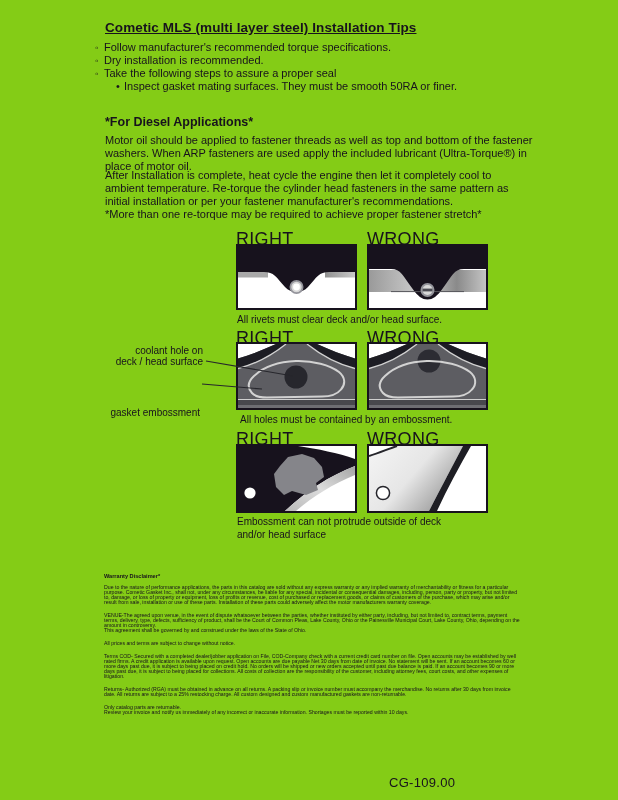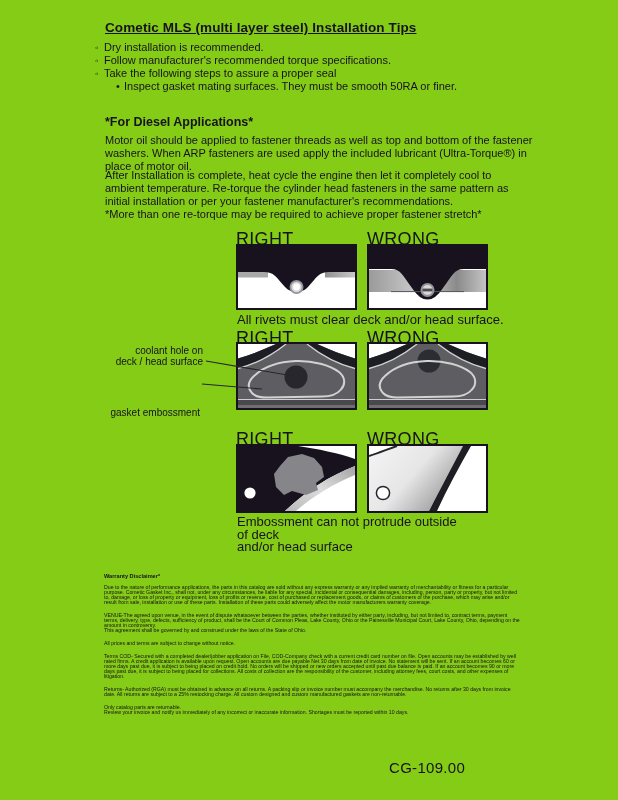--- a/index.html
+++ b/index.html
@@ -13,38 +13,38 @@
     letter-spacing:.1px;white-space:nowrap;
   }
   .bullet-line{font-size:11px;line-height:13px;white-space:nowrap;}
   .bullet-line .marker{display:inline-block;width:9px;font-size:10px;}
   .sub .marker{width:8px;font-size:11px;}
   .section-heading{font-size:12.5px;font-weight:bold;}
   .para{font-size:11px;line-height:12.8px;}
   .dlabel{font-size:18px;text-align:left;letter-spacing:.3px;}
   .dbox{border:2px solid #17121d;background:#fff;box-sizing:border-box;}
   .dbox svg{display:block;width:100%;height:100%;}
-  .caption{font-size:13px;line-height:12.5px;white-space:pre-line;}
+  .caption{font-size:10px;line-height:12.5px;white-space:pre-line;}
   .callout{font-size:10px;line-height:11px;text-align:right;white-space:pre-line;}
   .legal{font-size:5.2px;line-height:5px;width:418px;}
   .legal h4{font-size:5.6px;margin:0 0 6px 0;}
   .legal p{margin:0 0 8px 0;white-space:pre-line;}
-  .footer-code{font-size:15px;letter-spacing:.3px;}
+  .footer-code{font-size:13px;letter-spacing:.3px;margin-top:16px;}
   .overlay{pointer-events:none;}
 </style>
 </head>
 <body>
 
 <div class="page">
 
   <div class="abs doc-title" style="left:105px;top:20px;">Cometic MLS (multi layer steel) Installation Tips</div>
 
   <div class="abs" style="left:95px;top:41px;">
+    <div class="bullet-line"><span class="marker">◦</span><span>Follow manufacturer's recommended torque specifications.</span></div>
     <div class="bullet-line"><span class="marker">◦</span><span>Dry installation is recommended.</span></div>
-    <div class="bullet-line"><span class="marker">◦</span><span>Follow manufacturer's recommended torque specifications.</span></div>
     <div class="bullet-line"><span class="marker">◦</span><span>Take the following steps to assure a proper seal</span></div>
     <div class="bullet-line sub" style="padding-left:21px;"><span class="marker">•</span><span>Inspect gasket mating surfaces.  They must be smooth 50RA or finer.</span></div>
   </div>
 
   <div class="abs section-heading" style="left:105px;top:115px;text-align:right;">*For Diesel Applications*</div>
   <div class="abs para" style="left:105px;top:134px;width:434px;">Motor oil should be applied to fastener threads as well as top and bottom of the fastener washers. When ARP fasteners are used apply the included lubricant (Ultra-Torque®) in place of motor oil.</div>
   <div class="abs para" style="left:105px;top:169px;width:414px;">After Installation is complete, heat cycle the engine then let it completely cool to ambient temperature. Re-torque the cylinder head fasteners in the same pattern as initial installation or per your fastener manufacturer's recommendations.</div>
   <div class="abs para" style="left:105px;top:208px;width:440px;">*More than one re-torque may be required to achieve proper fastener stretch*</div>
 
   <div class="abs dlabel" style="left:236px;top:229px;width:121px;">RIGHT</div>
@@ -125,20 +125,21 @@
       <path d="M0,24.5 C16,20.5 33,12 48,0" fill="none" stroke="#d2d2d2" stroke-width="1.4"></path>
       <path d="M117,24.5 C101,20.5 84,12 69,0" fill="none" stroke="#d2d2d2" stroke-width="1.4"></path>
       <circle cx="60" cy="17" r="11.5" fill="#2c2c33"></circle>
       <path d="M14,49 C9.5,44 9.5,38 16,32 C27,21.5 44,17.5 58,17 C75,16.5 92,21 101,28 C107,33 108,40 103,45.5 C99,50.5 92,52.5 84,52.5 L29,53.5 C21,53.5 17,52.5 14,49 Z" fill="none" stroke="#d2d2d2" stroke-width="2"></path>
       <line x1="0" y1="55.5" x2="117" y2="55.5" stroke="#cfcfcf" stroke-width="1.2"></line>
       <rect x="0" y="56" width="117" height="8" fill="#48484d"></rect>
       <rect x="0" y="61" width="117" height="3" fill="#6e6e73"></rect>
     </svg>
   </div>
 
+  <div class="abs caption" style="left:240px;top:414px;">All holes must be contained by an embossment.</div>
 
   <div class="abs dlabel" style="left:236px;top:429px;width:121px;">RIGHT</div>
   <div class="abs dlabel" style="left:367px;top:429px;width:121px;">WRONG</div>
 
   <div class="abs dbox" style="left:236px;top:444px;width:121px;height:69px;">
     <svg viewBox="0 0 117 65" preserveAspectRatio="none">
       <rect x="0" y="0" width="117" height="65" fill="#ffffff"></rect>
       <defs>
         <linearGradient id="g3" x1="0" y1="1" x2="1" y2="0">
           <stop offset="0" stop-color="#b9b9b9"></stop>

